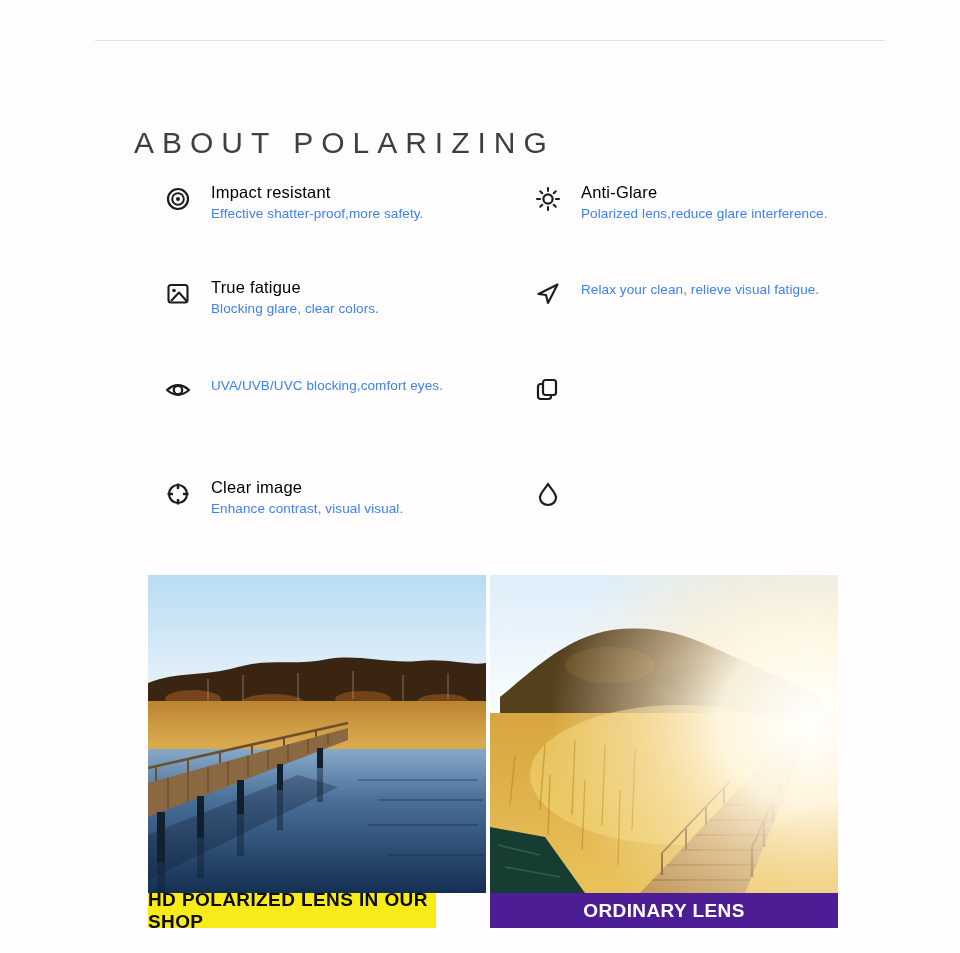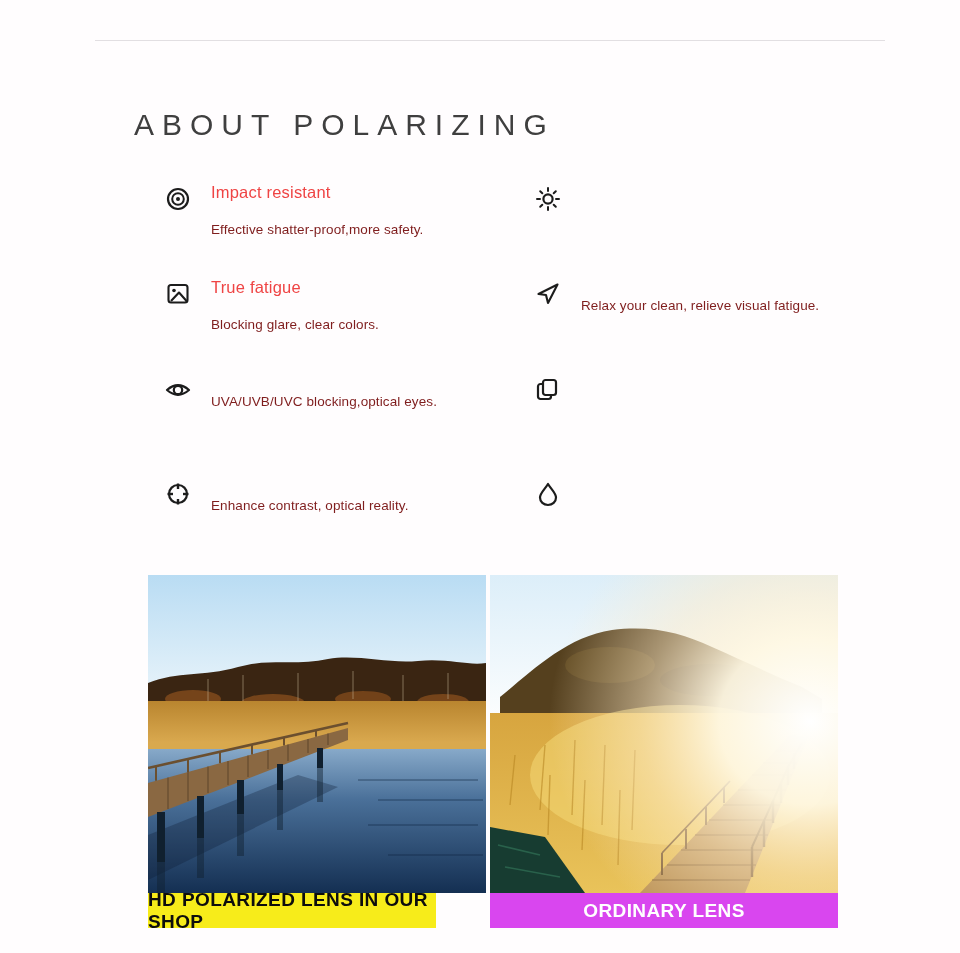--- a/index.html
+++ b/index.html
@@ -6,30 +6,30 @@
   body{
     width:960px;height:953px;position:relative;overflow:hidden;
     background:#fffdfe;
     font-family:"Liberation Sans", sans-serif;
   }
   .top-divider{
     position:absolute;left:95px;top:40px;width:790px;height:1px;
     background:#e2dfe2;
   }
   .page-title{
-    position:absolute;left:134px;top:88px;
+    position:absolute;left:134px;top:106px;
     font-size:30px;letter-spacing:8px;font-weight:400;color:#3f3f3f;
   }
   .feature{
     position:absolute;display:flex;align-items:flex-start;gap:19px;
   }
   .f-icon{flex:0 0 auto;display:block;margin-top:2px;}
   .f-icon svg{display:block;}
-  .f-title{font-size:16.5px;color:#ef4444;letter-spacing:.2px;}
-  .f-desc{font-size:13.5px;color:#7f1d1d;margin-top:20px;letter-spacing:.1px;}
+  .f-title{font-size:16.5px;color:#000000;letter-spacing:.2px;}
+  .f-desc{font-size:13.5px;color:#3b82f6;margin-top:4px;letter-spacing:.1px;}
   .comparison{
     position:absolute;left:148px;top:575px;width:690px;height:353px;
   }
   .photo{position:absolute;top:0;height:318px;overflow:hidden;}
   .photo svg{display:block;width:100%;height:100%;}
   .photo-left{left:0;width:338px;}
   .photo-right{left:342px;width:348px;}
   .lens-label{
     position:absolute;top:318px;height:35px;
     display:flex;align-items:center;justify-content:center;
@@ -74,53 +74,58 @@
 </div>
 
 <div class="feature" style="left:164px;top:374px;">
   <span class="f-icon">
     <svg width="28" height="28" viewBox="0 0 28 28" fill="none" stroke="#1c1c1c">
       <path d="M3,14 Q14,4.5 25,14 Q14,23.5 3,14 Z" stroke-width="2.2" stroke-linejoin="round"></path>
       <circle cx="14" cy="14" r="4.2" stroke-width="2.2"></circle>
     </svg>
   </span>
   <div class="f-text">
-    <div class="f-desc">UVA/UVB/UVC blocking,optical eyes.</div>
+    <div class="f-desc">UVA/UVB/UVC blocking,comfort eyes.</div>
   </div>
 </div>
 
 <div class="feature" style="left:164px;top:478px;">
   <span class="f-icon">
     <svg width="28" height="28" viewBox="0 0 28 28" fill="none" stroke="#1c1c1c">
       <circle cx="14" cy="14" r="9" stroke-width="2.2"></circle>
       <line x1="14" y1="3.5" x2="14" y2="9" stroke-width="2.4"></line>
       <line x1="14" y1="19" x2="14" y2="24.5" stroke-width="2.4"></line>
       <line x1="3.5" y1="14" x2="9" y2="14" stroke-width="2.4"></line>
       <line x1="19" y1="14" x2="24.5" y2="14" stroke-width="2.4"></line>
     </svg>
   </span>
   <div class="f-text">
-    <div class="f-desc">Enhance contrast, optical reality.</div>
+    <div class="f-title">Clear image</div>
+    <div class="f-desc">Enhance contrast, visual visual.</div>
   </div>
 </div>
 
 <div class="feature" style="left:534px;top:183px;">
   <span class="f-icon">
     <svg width="28" height="28" viewBox="0 0 28 28" fill="none" stroke="#1c1c1c" stroke-linecap="round">
       <circle cx="14" cy="14" r="4.6" stroke-width="2.2"></circle>
       <line x1="22" y1="14" x2="25" y2="14" stroke-width="2"></line>
       <line x1="19.7" y1="19.7" x2="21.8" y2="21.8" stroke-width="2"></line>
       <line x1="14" y1="22" x2="14" y2="25" stroke-width="2"></line>
       <line x1="8.3" y1="19.7" x2="6.2" y2="21.8" stroke-width="2"></line>
       <line x1="6" y1="14" x2="3" y2="14" stroke-width="2"></line>
       <line x1="8.3" y1="8.3" x2="6.2" y2="6.2" stroke-width="2"></line>
       <line x1="14" y1="6" x2="14" y2="3" stroke-width="2"></line>
       <line x1="19.7" y1="8.3" x2="21.8" y2="6.2" stroke-width="2"></line>
     </svg>
   </span>
+  <div class="f-text">
+    <div class="f-title">Anti-Glare</div>
+    <div class="f-desc">Polarized lens,reduce glare interference.</div>
+  </div>
 </div>
 
 <div class="feature" style="left:534px;top:278px;">
   <span class="f-icon">
     <svg width="28" height="28" viewBox="0 0 28 28" fill="none" stroke="#1c1c1c">
       <path d="M23.5,4.5 L4.5,14 L12,15 L14,23 Z" stroke-width="2.1" stroke-linejoin="round"></path>
     </svg>
   </span>
   <div class="f-text">
     <div class="f-desc">Relax your clean, relieve visual fatigue.</div>
@@ -294,14 +299,14 @@
         <line x1="216" y1="250" x2="216" y2="232"></line>
           <line x1="234" y1="228" x2="234" y2="212"></line>
       </g>
       <line x1="172" y1="278" x2="240" y2="206" stroke="#7a5830" stroke-width="1.8"></line>
       <rect x="0" y="0" width="348" height="318" fill="url(#glareR)"></rect>
     </svg>
   </div>
 
   <div class="lens-label label-left" style="background:#f7ec1a;color:#0d0d0d;">HD POLARIZED LENS IN OUR SHOP</div>
 
-  <div class="lens-label label-right" style="background:#d946ef;color:#ffffff;">ORDINARY LENS</div>
+  <div class="lens-label label-right" style="background:#4c1d95;color:#ffffff;">ORDINARY LENS</div>
 </div>
 
 </body></html>

